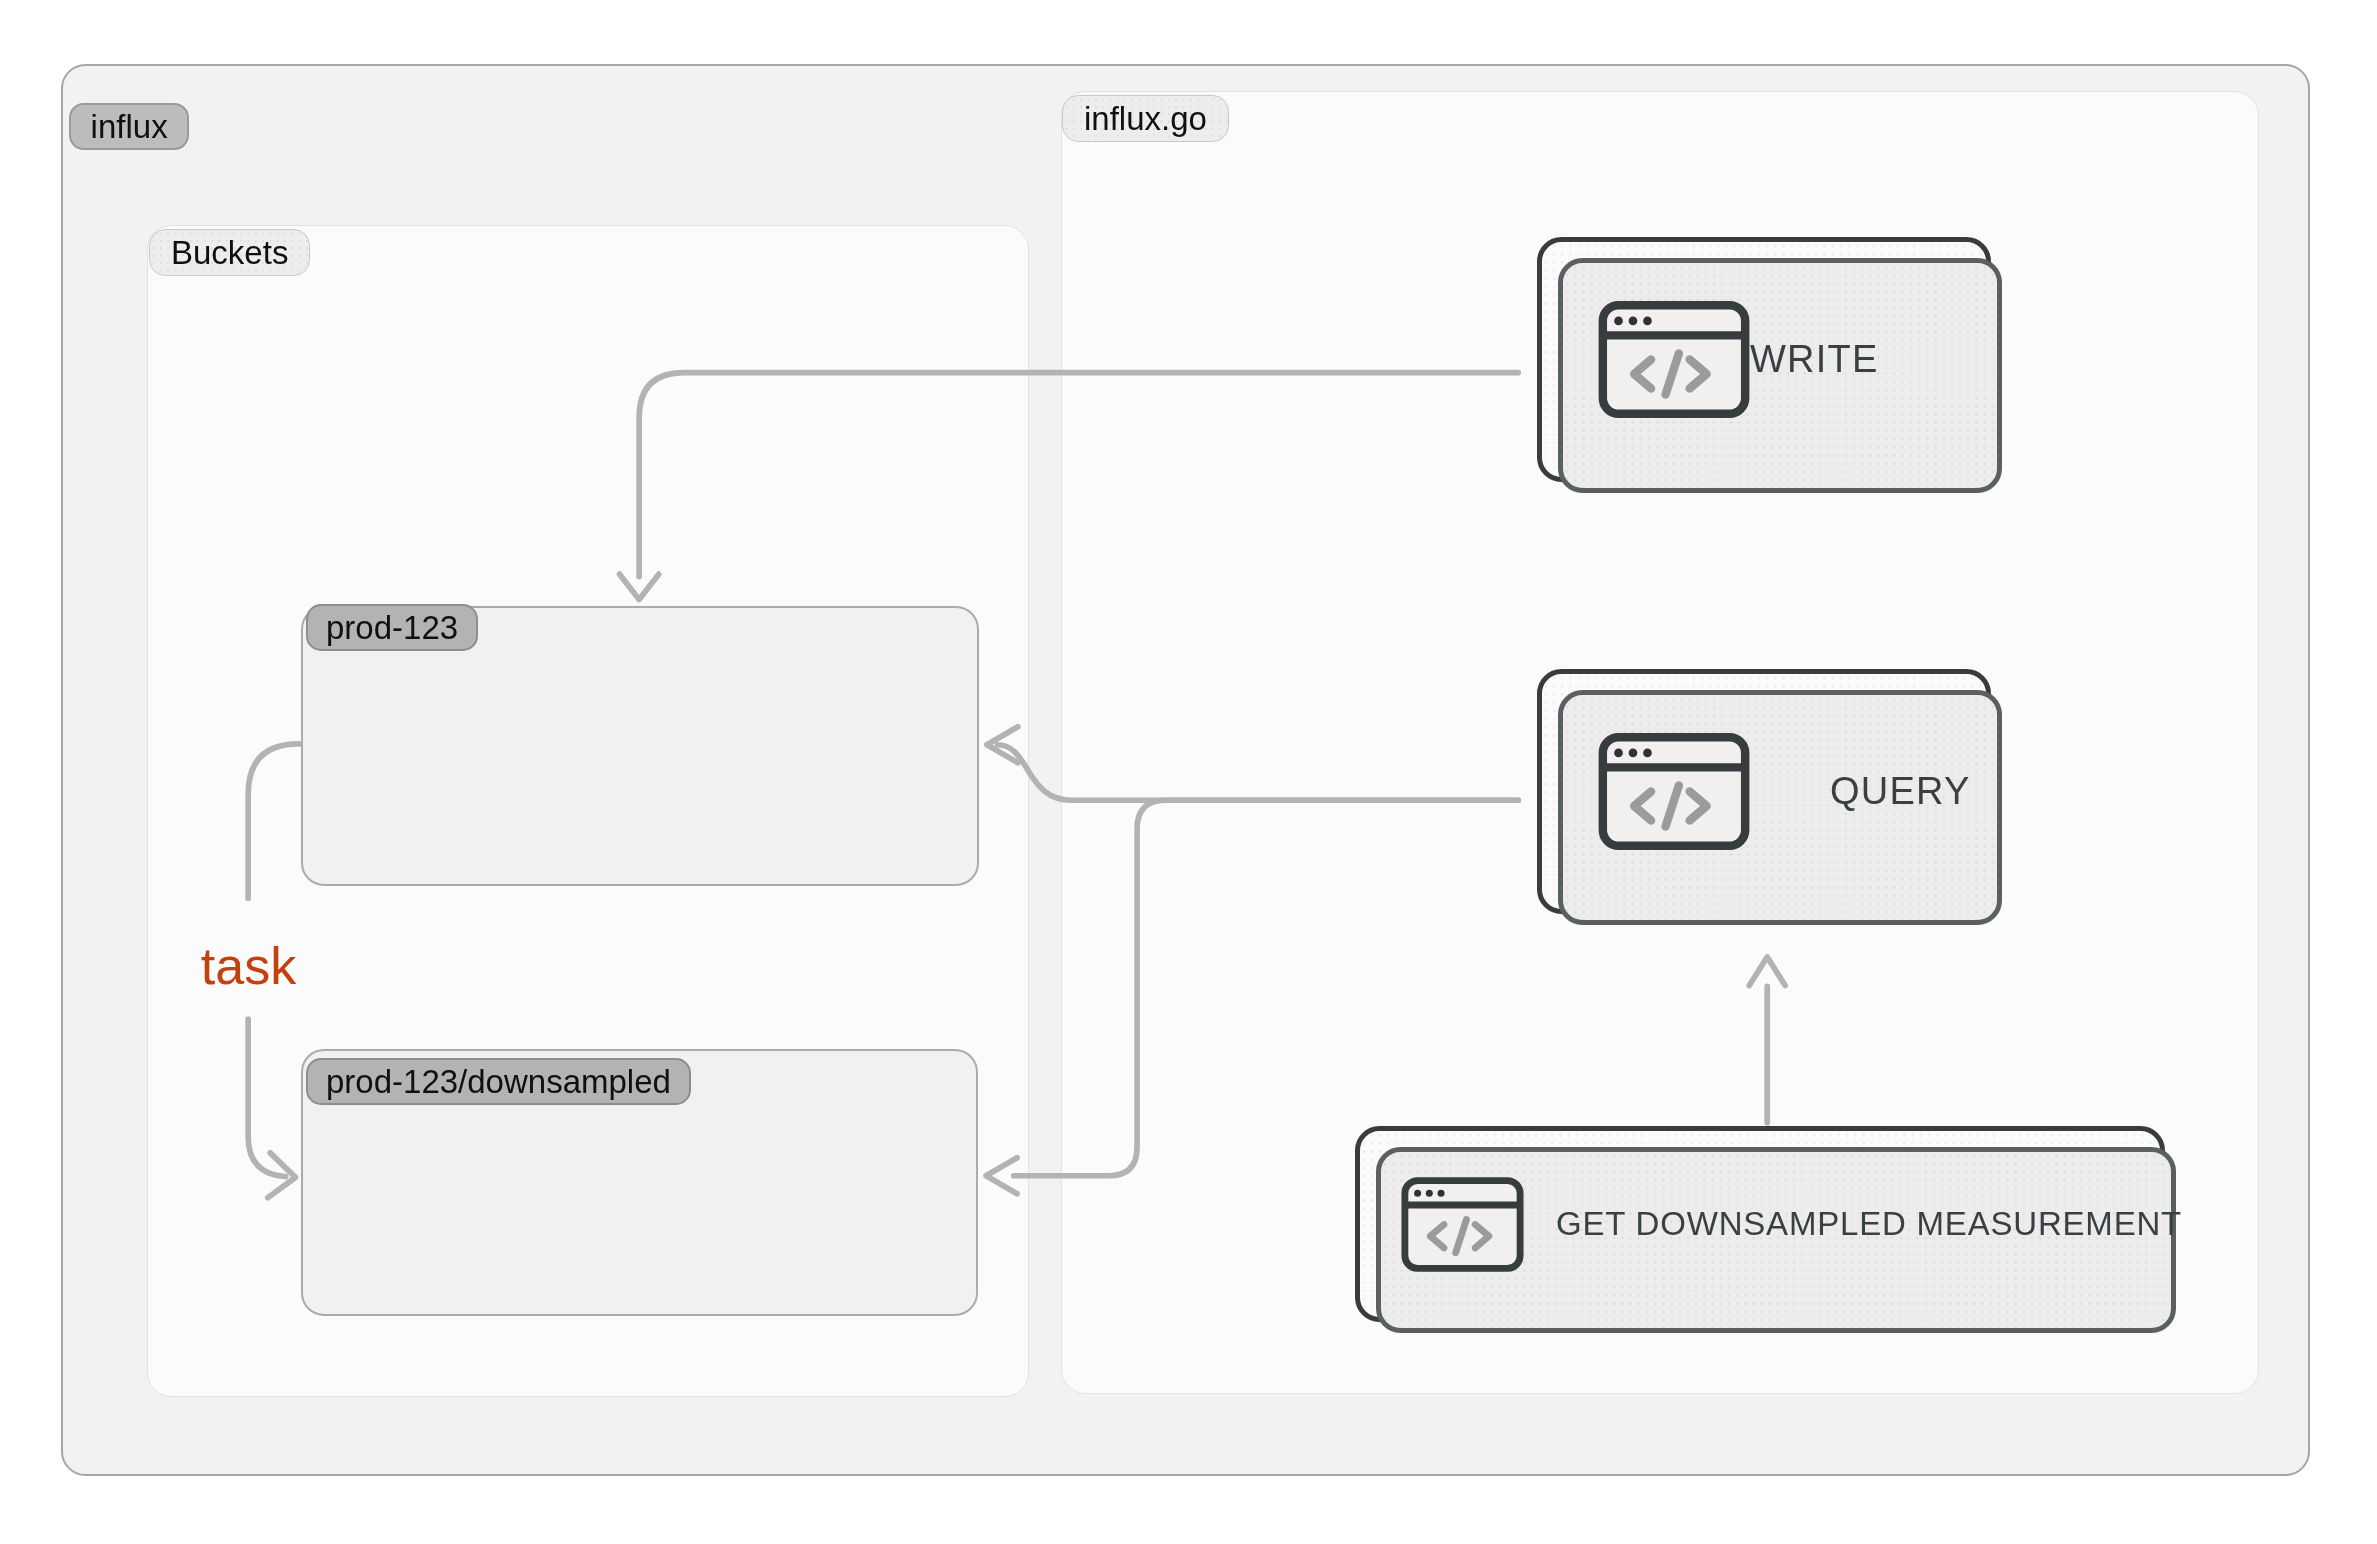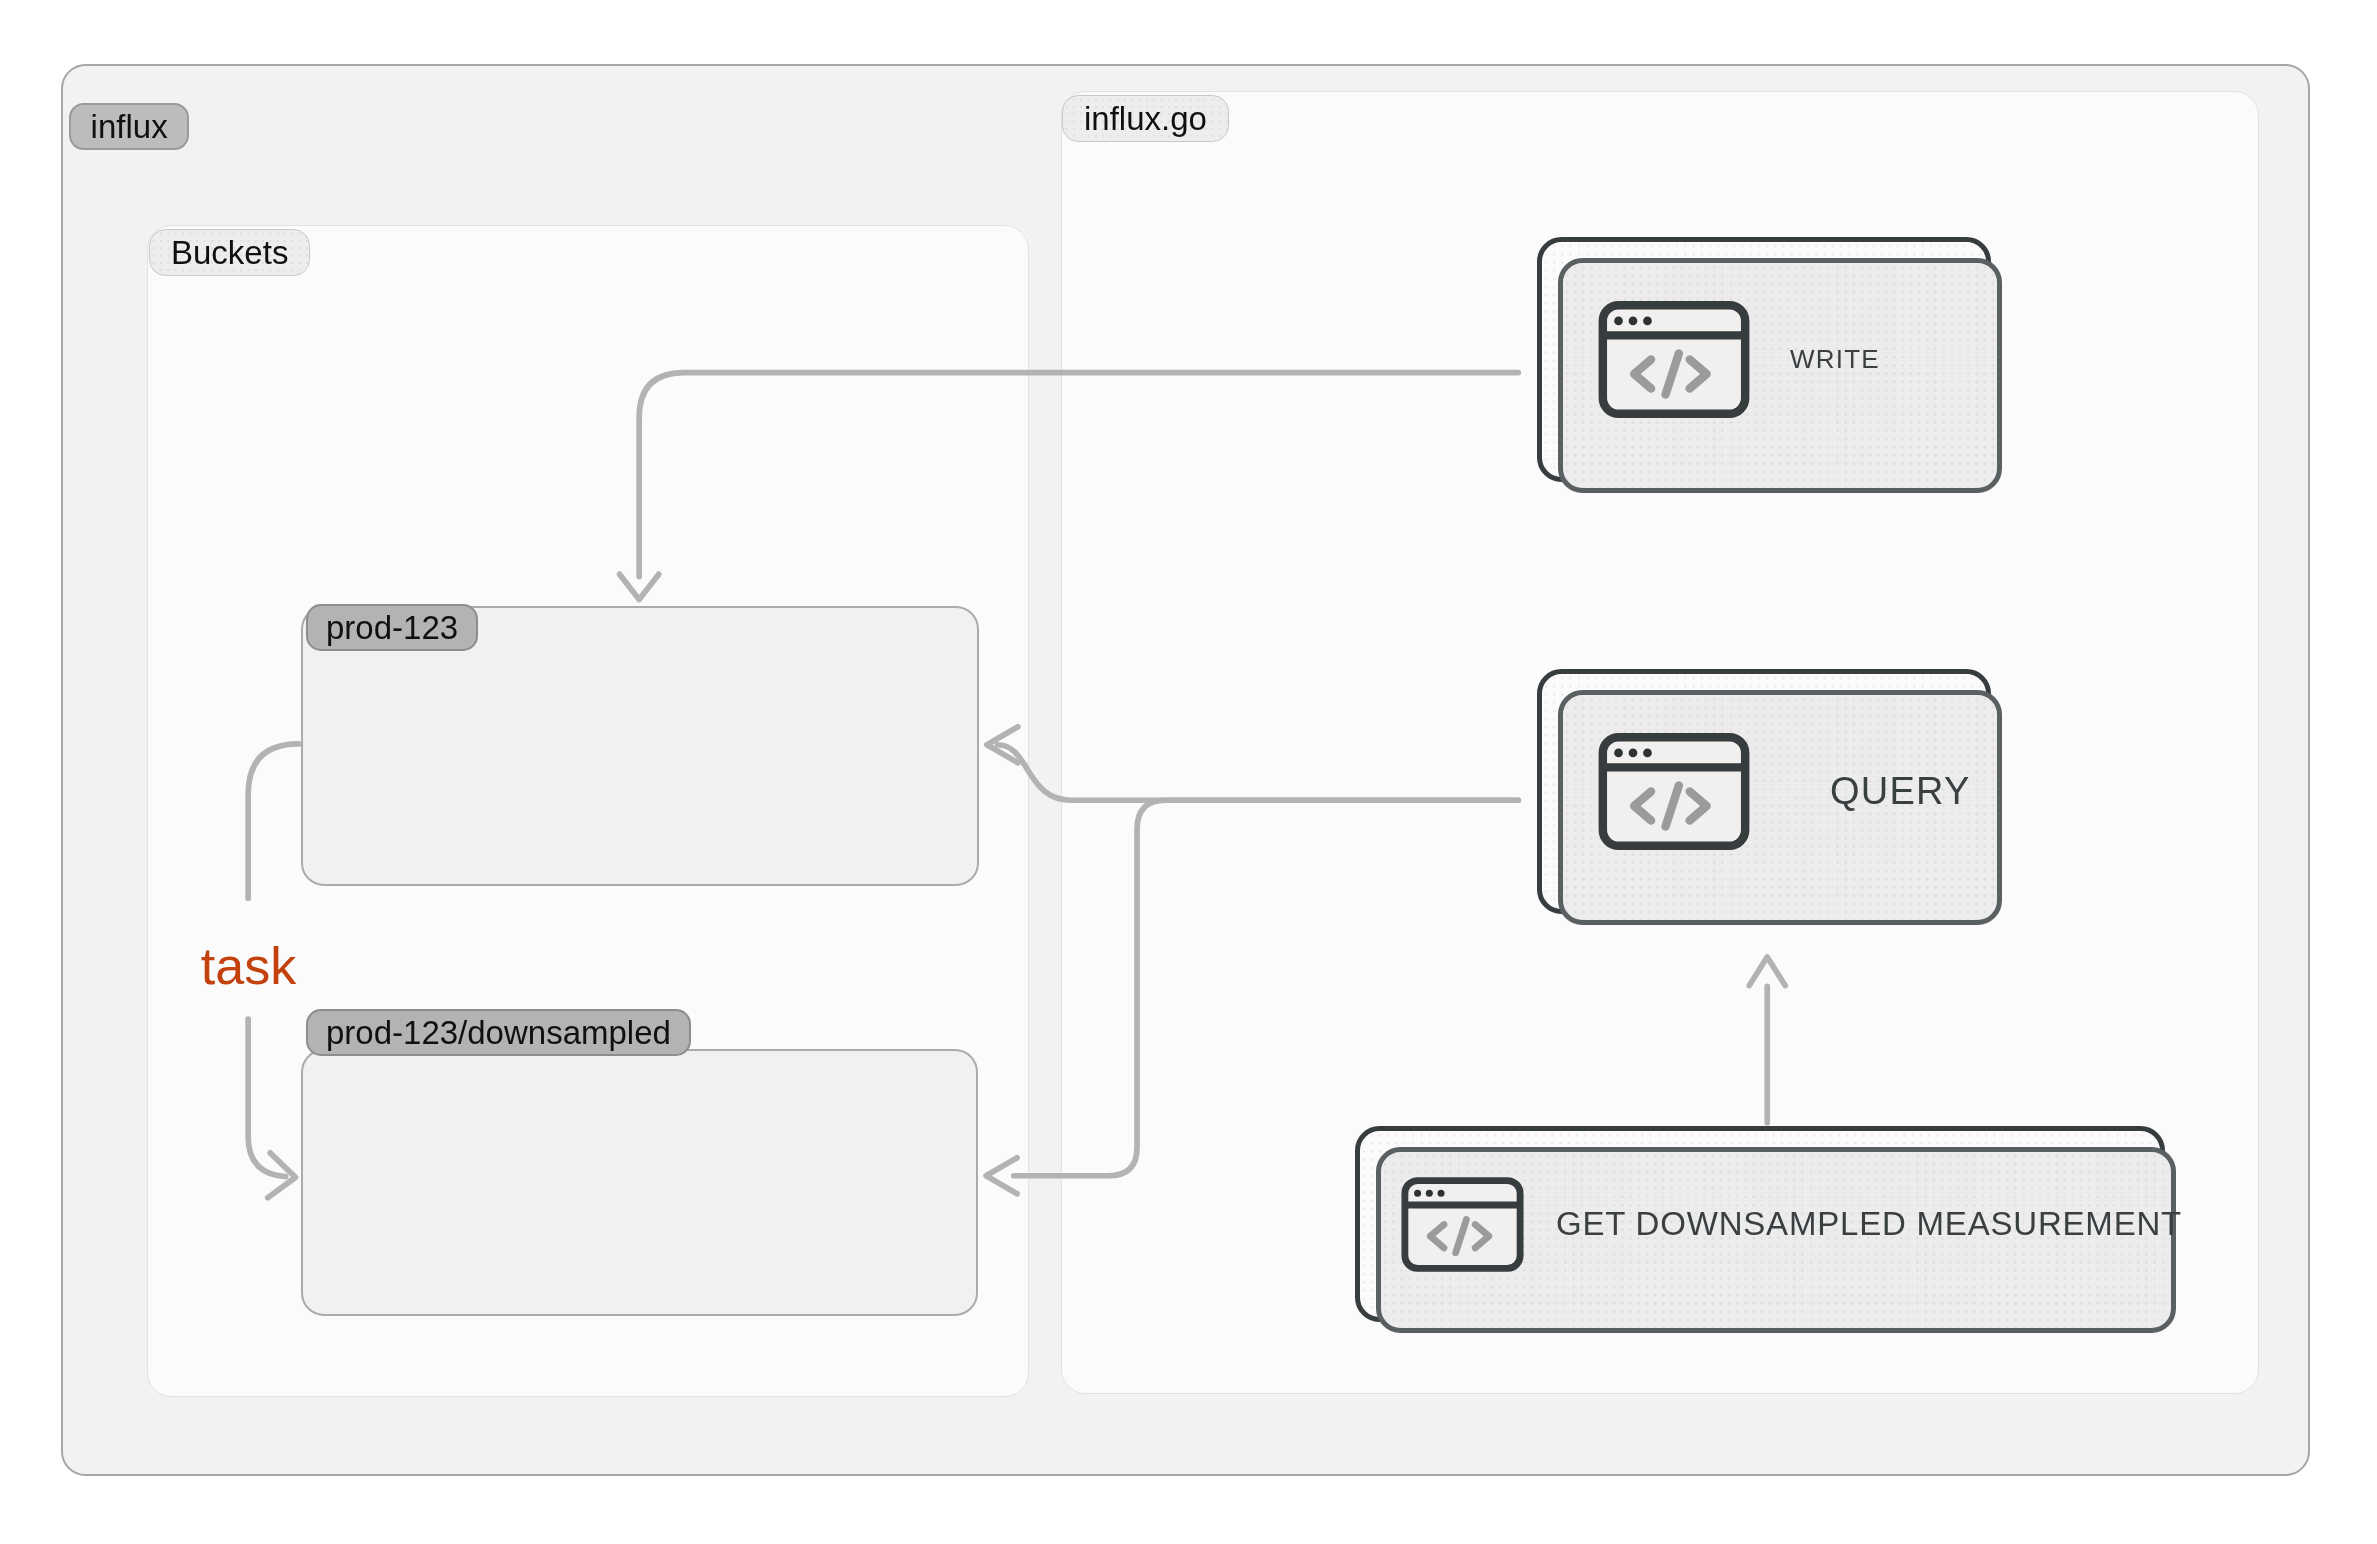--- a/index.html
+++ b/index.html
@@ -63,21 +63,21 @@
   <div class="pill pill-light" style="left:1062px;top:95px;">
     <span>influx.go</span>
   </div>
 
   <div class="bucket-box" style="left:301px;top:606px;width:678px;height:280px;"></div>
   <div class="pill pill-dark" style="left:306px;top:604px;">
     <span>prod-123</span>
   </div>
 
   <div class="bucket-box" style="left:301px;top:1049px;width:677px;height:267px;"></div>
-  <div class="pill pill-dark" style="left:306px;top:1009px;">
+  <div class="pill pill-dark" style="left:306px;top:1058px;">
     <span>prod-123/downsampled</span>
   </div>
 
   <div class="text-node" style="left:175px;top:936px;width:147px;">
     <span>task</span>
   </div>
 
   <svg id="edges" width="2377" height="1545" viewBox="0 0 2912 1892">
 
     <path class="edge" d="M1860 456 H838 Q783 456 783 511 V706"></path>
@@ -106,21 +106,21 @@
         <circle cx="17" cy="17" r="3.6" fill="#2d3235"></circle>
         <circle cx="29" cy="17" r="3.6" fill="#2d3235"></circle>
         <circle cx="41" cy="17" r="3.6" fill="#2d3235"></circle>
         <g stroke="#9b9b9b" stroke-width="7" fill="none" stroke-linecap="round" stroke-linejoin="round">
           <polyline points="44,49 30,61 44,73"></polyline>
           <line x1="67" y1="44" x2="56" y2="78"></line>
           <polyline points="76,49 90,61 76,73"></polyline>
         </g>
       </svg>
     </span>
-    <span class="card-label" style="margin-left:40px;font-size:26px;">WRITE</span>
+    <span class="card-label" style="font-size:38px;">WRITE</span>
   </div>
 
   <div class="card" style="left:1537px;top:669px;width:454px;height:245px;gap:40px;">
     <span class="icon-slot" style="margin-left:56px;">
       <svg width="152" height="119" viewBox="0 0 126 98">
         <rect x="4" y="4" width="118" height="90" rx="13" fill="#f2f0ef" stroke="#373c3f" stroke-width="7"></rect>
         <line x1="4" y1="29" x2="122" y2="29" stroke="#373c3f" stroke-width="7"></line>
         <circle cx="17" cy="17" r="3.6" fill="#2d3235"></circle>
         <circle cx="29" cy="17" r="3.6" fill="#2d3235"></circle>
         <circle cx="41" cy="17" r="3.6" fill="#2d3235"></circle>

